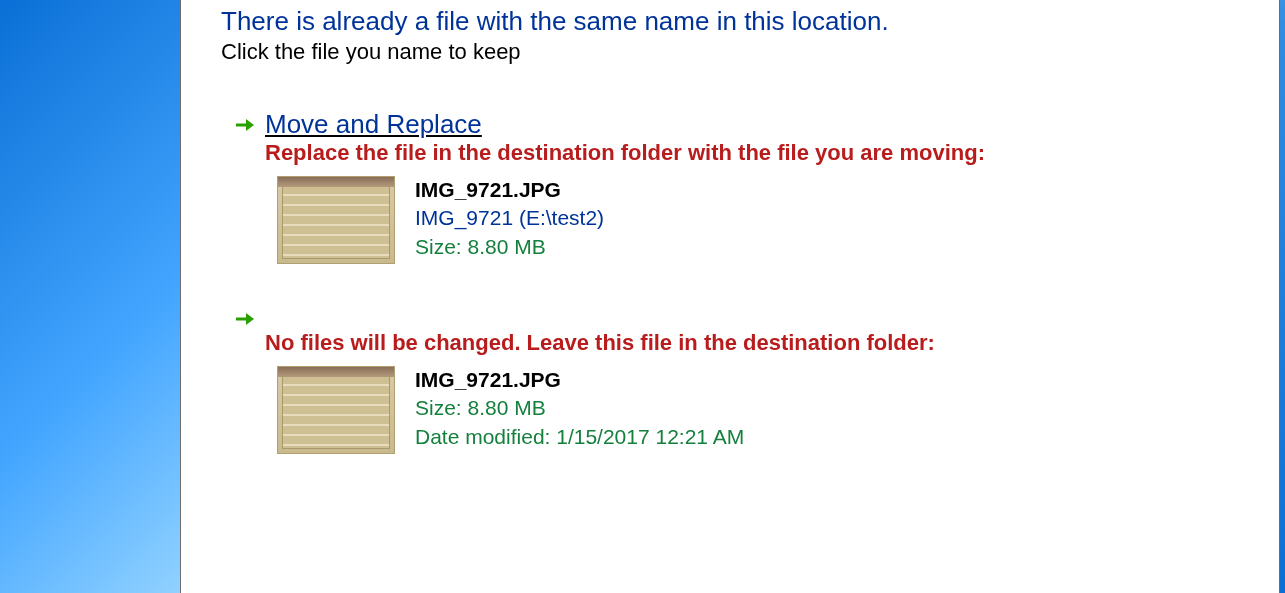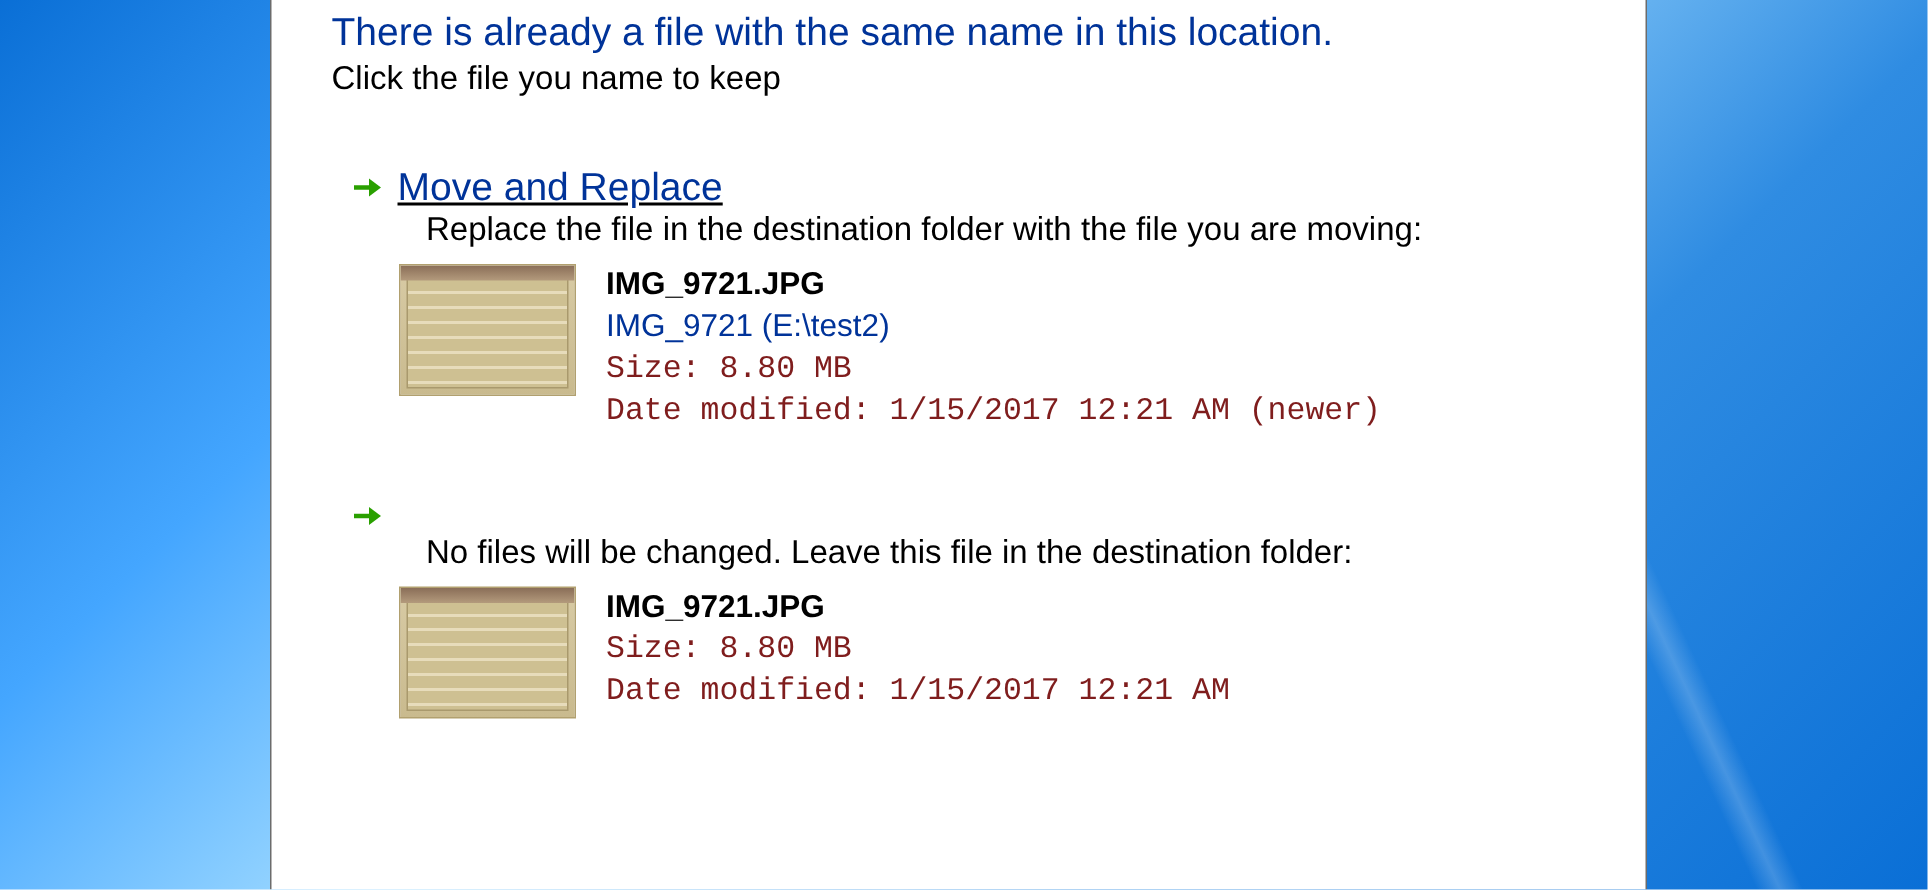--- a/index.html
+++ b/index.html
@@ -14,21 +14,21 @@
     position: absolute; inset: 0; pointer-events: none;
     background:
       linear-gradient(70deg, rgba(255,255,255,0) 38%, rgba(255,255,255,0.35) 40%, rgba(255,255,255,0) 42%),
       linear-gradient(68deg, rgba(255,255,255,0) 55%, rgba(255,255,255,0.25) 56.5%, rgba(255,255,255,0) 58%),
       linear-gradient(65deg, rgba(255,255,255,0) 75%, rgba(255,255,255,0.20) 76%, rgba(255,255,255,0) 77%);
   }
   .dialog {
     position: absolute;
     left: 180px;
     top: 0;
-    width: 918px;
+    width: 1100px;
     height: 593px;
     background: #ffffff;
     border-left: 1px solid #6c6c6c;
     border-right: 1px solid #6c6c6c;
     padding: 2px 30px 0 40px;
     color: #000;
     overflow: hidden;
   }
   .heading {
     color: #003399;
@@ -59,29 +59,29 @@
     width: 22px; height: 22px;
     display: inline-flex; align-items: center; justify-content: center;
     flex-shrink: 0;
   }
   .opt-title {
     color: #003399;
     font-size: 26px;
     font-weight: 400;
   }
   .opt-desc {
-    color: #000000;
+    color: #b91c1c;
     font-size: 22px;
-    font-weight: 400;
-    margin-left: 51px;
+    font-weight: 700;
+    margin-left: 32px;
     margin-top: 0;
   }
   .file-block {
     display: flex;
-    margin-left: 33px;
+    margin-left: 44px;
     margin-top: 10px;
     gap: 20px;
   }
   .thumb {
     width: 118px; height: 88px;
     background:
       linear-gradient(#d8cba5,#c9ba8e);
     border: 1px solid #b1a06f;
     position: relative;
     flex-shrink: 0;
@@ -96,21 +96,21 @@
     border: 1px solid #a9996d;
   }
   .thumb::after{
     content:"";
     position:absolute; top:0; left:0; right:0; height:10px;
     background: linear-gradient(#8a6e58,#b39a7c);
   }
   .file-info { font-size: 21px; line-height: 1.35; }
   .file-name { font-weight: 700; color:#000; }
   .file-loc  { color: #003399; }
-  .file-meta { color: #7f1d1d; font-family: Liberation Mono, monospace; }
+  .file-meta { color: #15803d; }
 </style>
 </head>
 <body>
 <div class="rays"></div>
 
 <div class="dialog">
   <div class="heading">There is already a file with the same name in this location.</div>
   <div class="subheading">Click the file you name to keep</div>
 
   <a class="option">
@@ -123,21 +123,20 @@
       </span>
       <span class="opt-title">Move and Replace</span>
     </div>
     <div class="opt-desc">Replace the file in the destination folder with the file you are moving:</div>
     <div class="file-block">
       <div class="thumb"></div>
       <div class="file-info">
         <div class="file-name">IMG_9721.JPG</div>
         <div class="file-loc">IMG_9721 (E:\test2)</div>
         <div class="file-meta">Size: 8.80 MB</div>
-        <div class="file-meta">Date modified: 1/15/2017 12:21 AM (newer)</div>
       </div>
     </div>
   </a>
 
   <a class="option">
     <div class="option-head">
       <span class="arrow-icon">
         <svg width="20" height="20" viewBox="0 0 20 20">
           <line x1="2" y1="10" x2="14" y2="10" stroke="#2aa000" stroke-width="3"></line>
           <polygon points="12,4 20,10 12,16" fill="#2aa000"></polygon>

